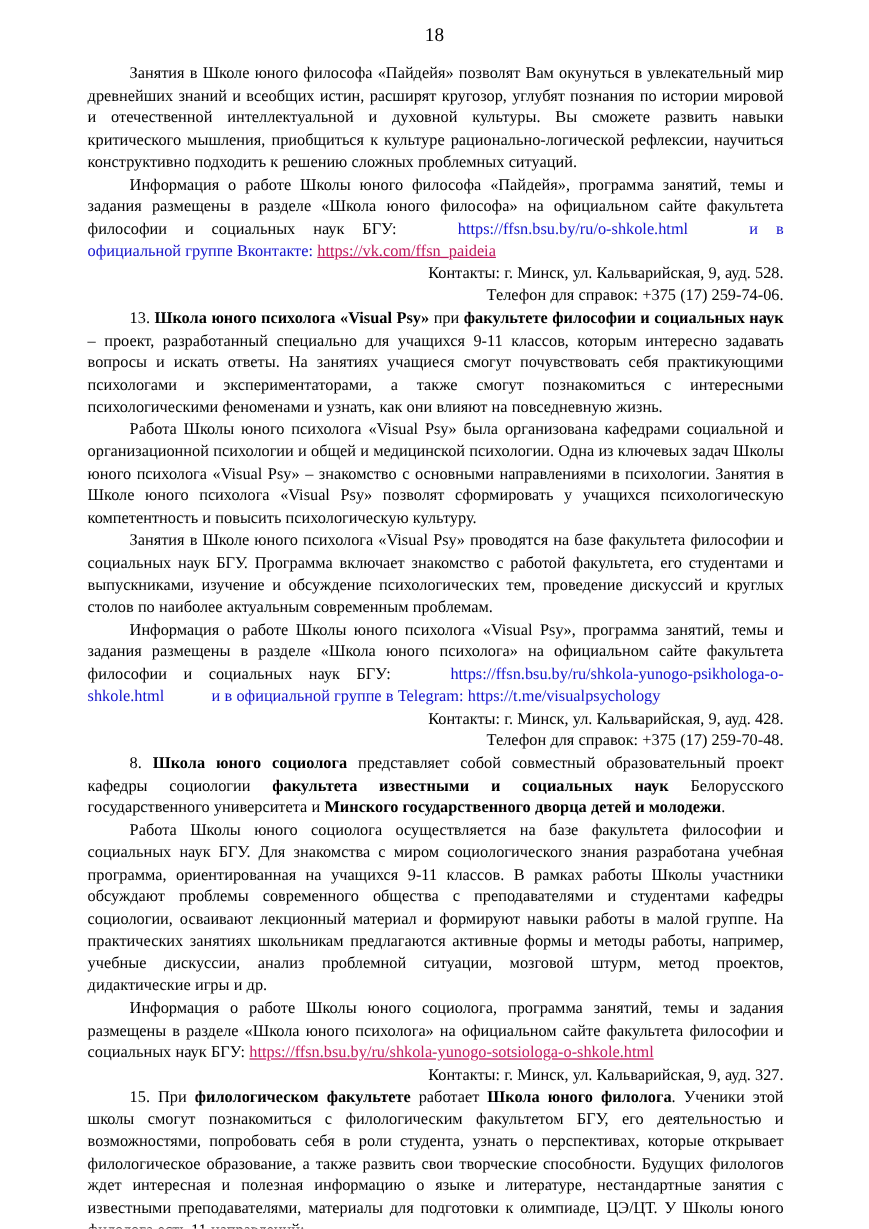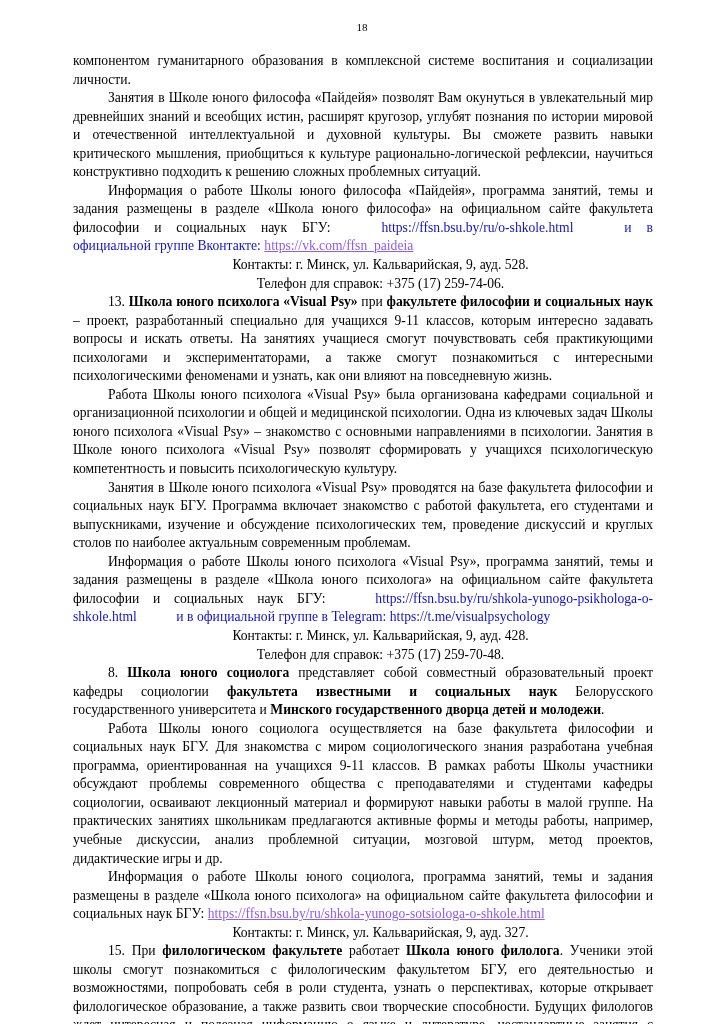--- a/index.html
+++ b/index.html
@@ -18,21 +18,21 @@
     background: #ffffff;
     box-sizing: border-box;
     overflow: hidden;
   }
   .page-number {
     position: absolute;
     top: 22px;
     left: 0;
     width: 724px;
     text-align: center;
-    font-size: 11px;
+    font-size: 16px;
     line-height: 1;
   }
   .body-area {
     position: absolute;
     top: 52px;
     left: 73px;
     width: 580px;
   }
   p.para {
     margin: 0;
@@ -43,42 +43,41 @@
     text-indent: 35px;
     text-justify: inter-word;
     word-spacing: 0.1px;
     hyphens: none;
   }
   p.noindent {
     text-indent: 0;
   }
   p.contact {
     text-indent: 35px;
-    text-align: center;
+    text-align: right;
   }
   b, strong { font-weight: bold; }
   .link {
     color: #1111cc;
     margin-left: 36px;
   }
   .link-u {
-    color: #8b5cf6;
+    color: #be185d;
     text-decoration: underline;
   }
 </style>
 </head>
 <body>
 
 <div class="page">
 
   <div class="page-number">18</div>
 
   <div class="body-area">
 
-    <p class="para noindent"><span>компонентом гуманитарного образования в комплексной системе воспитания и социализации </span><span>личности.</span></p>
 
     <p class="para">Занятия в Школе юного философа «Пайдейя» позволят Вам окунуться в увлекательный мир древнейших знаний и всеобщих истин, расширят кругозор, углубят познания по истории мировой и отечественной интеллектуальной и духовной культуры. Вы сможете развить навыки критического мышления, приобщиться к культуре рационально-логической рефлексии, научиться конструктивно подходить к решению сложных проблемных ситуаций.</p>
 
     <p class="para"><span>Информация о работе Школы юного философа «Пайдейя», программа занятий, темы и задания размещены в разделе «Школа юного философа» на официальном сайте факультета философии и социальных наук БГУ: </span><span class="link">https://ffsn.bsu.by/ru/o-shkole.html</span><span class="link"> и в официальной группе Вконтакте: </span><span class="link-u">https://vk.com/ffsn_paideia</span></p>
 
     <p class="para contact">Контакты: г. Минск, ул. Кальварийская, 9, ауд. 528.</p>
 
     <p class="para contact">Телефон для справок: +375 (17) 259-74-06.</p>
 
     <p class="para"><span>13. </span><b>Школа юного психолога «Visual Psy»</b><span> при </span><b>факультете философии и социальных наук</b><span> – проект, разработанный специально для учащихся 9-11 классов, которым интересно задавать вопросы и искать ответы. На занятиях учащиеся смогут почувствовать себя практикующими психологами и экспериментаторами, а также смогут познакомиться с интересными психологическими феноменами и узнать, как они влияют на повседневную жизнь.</span></p>

